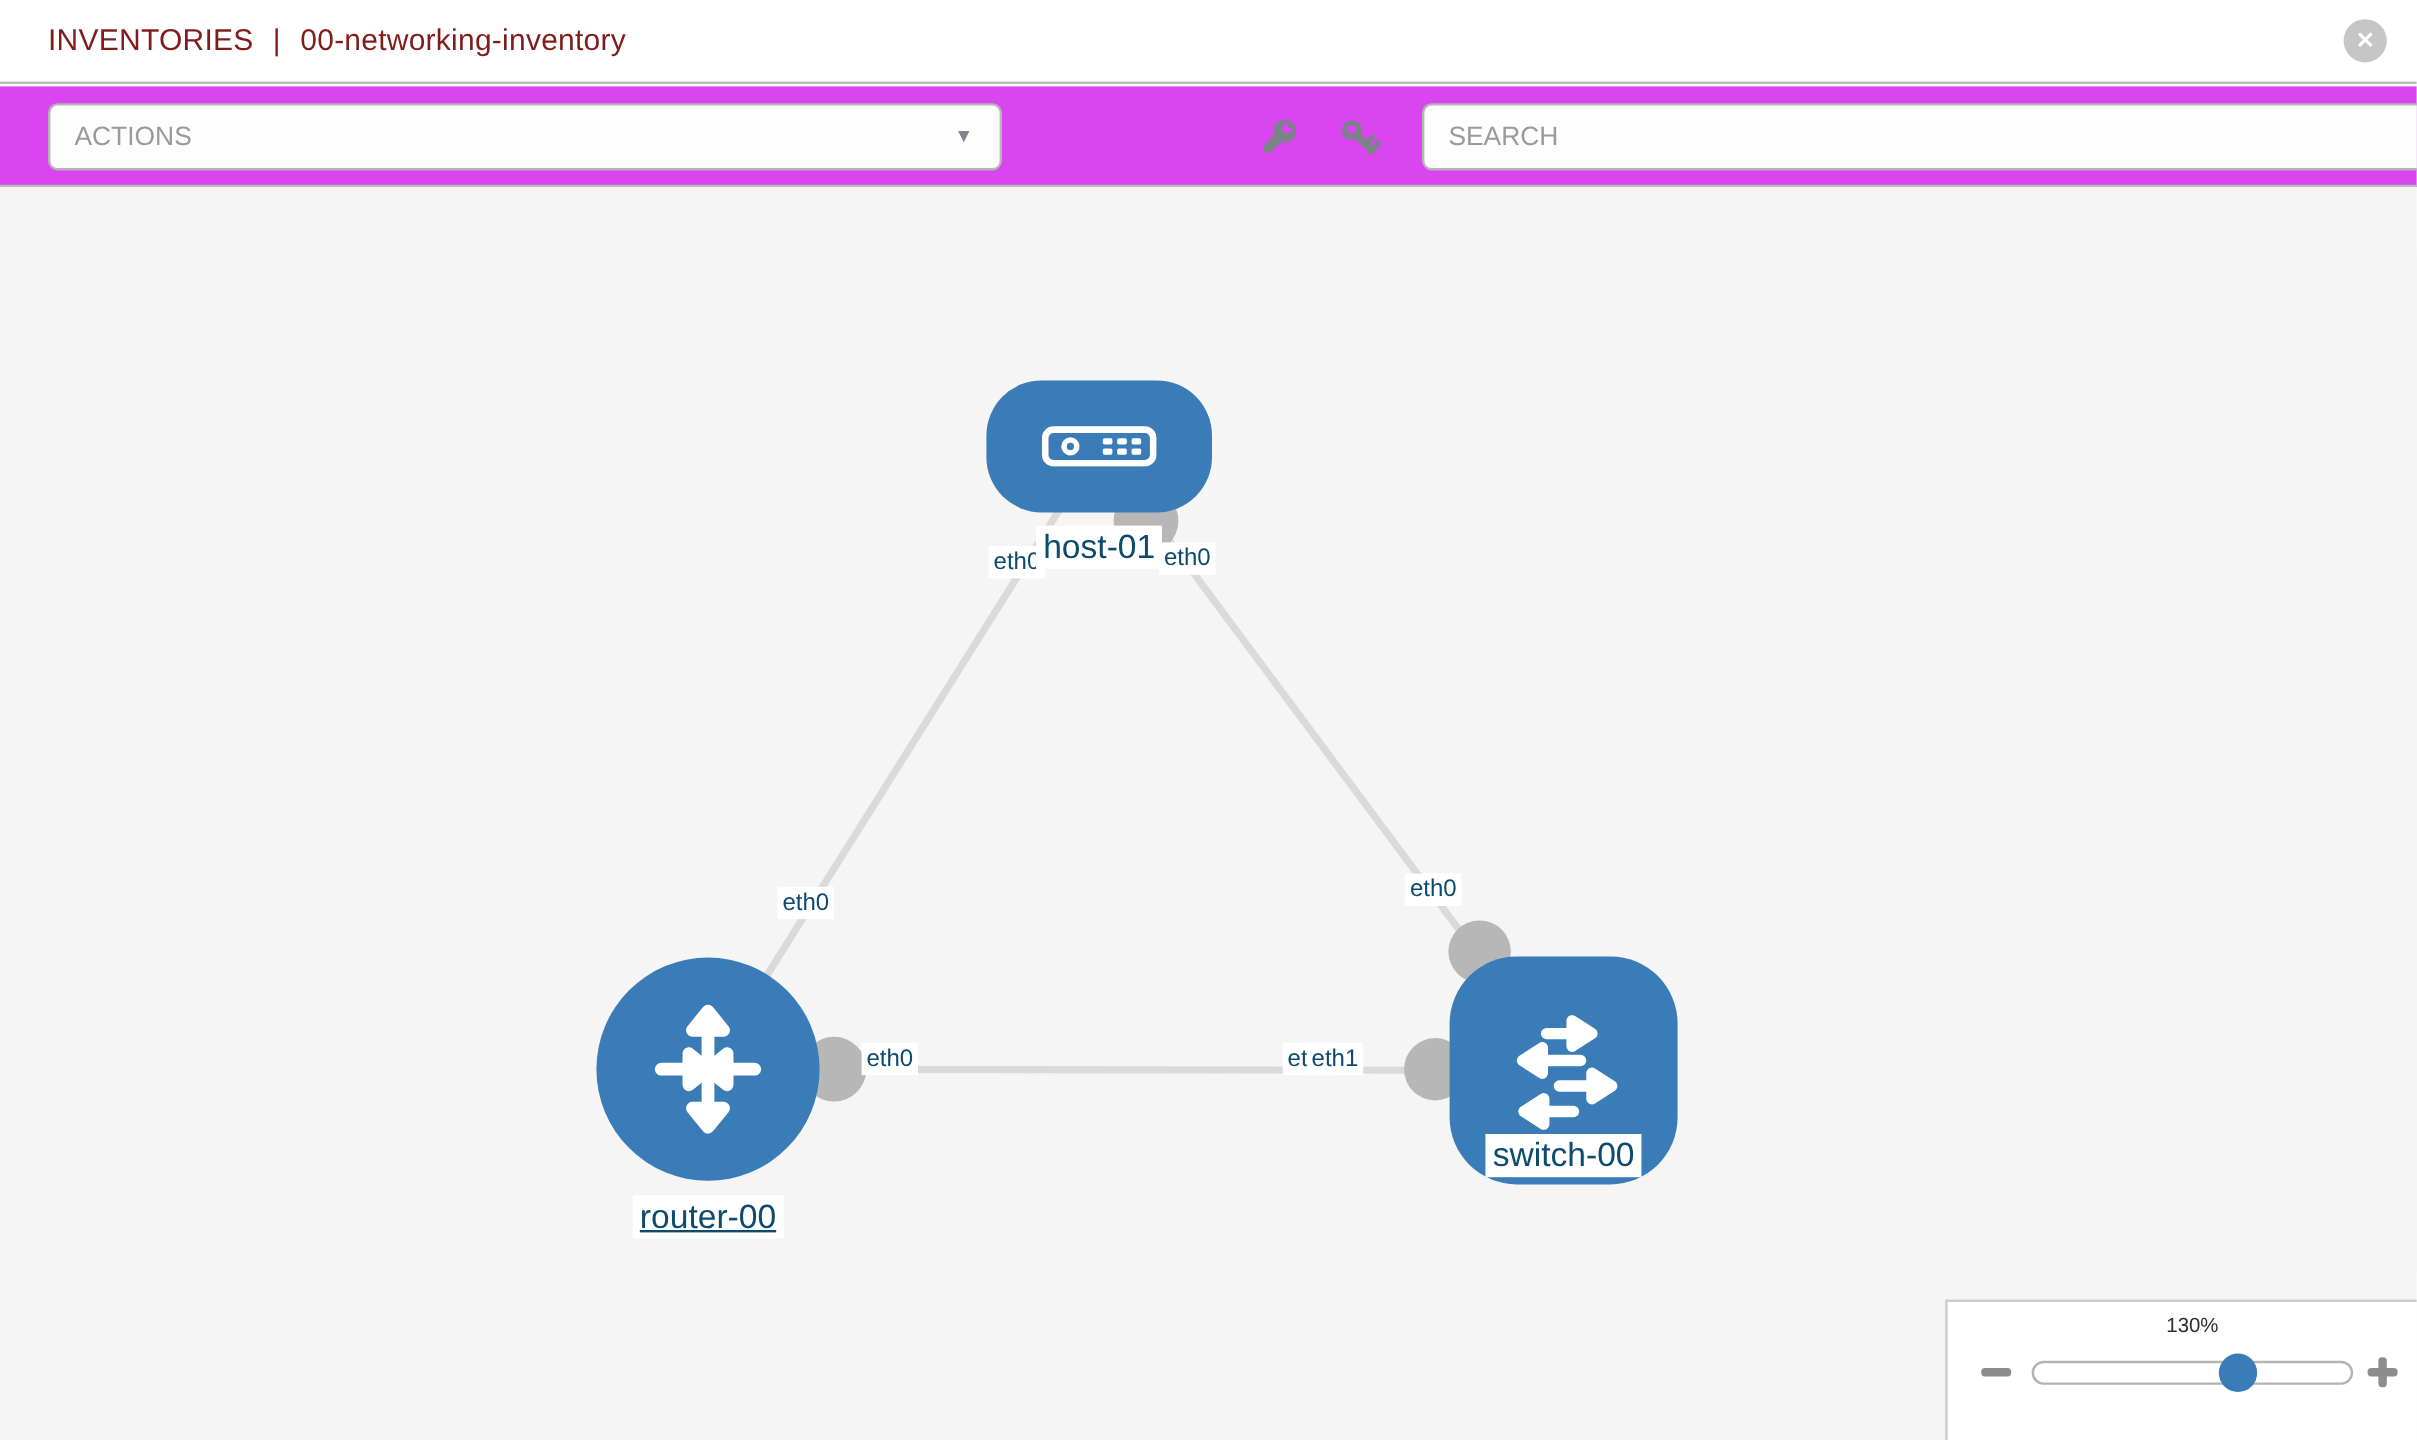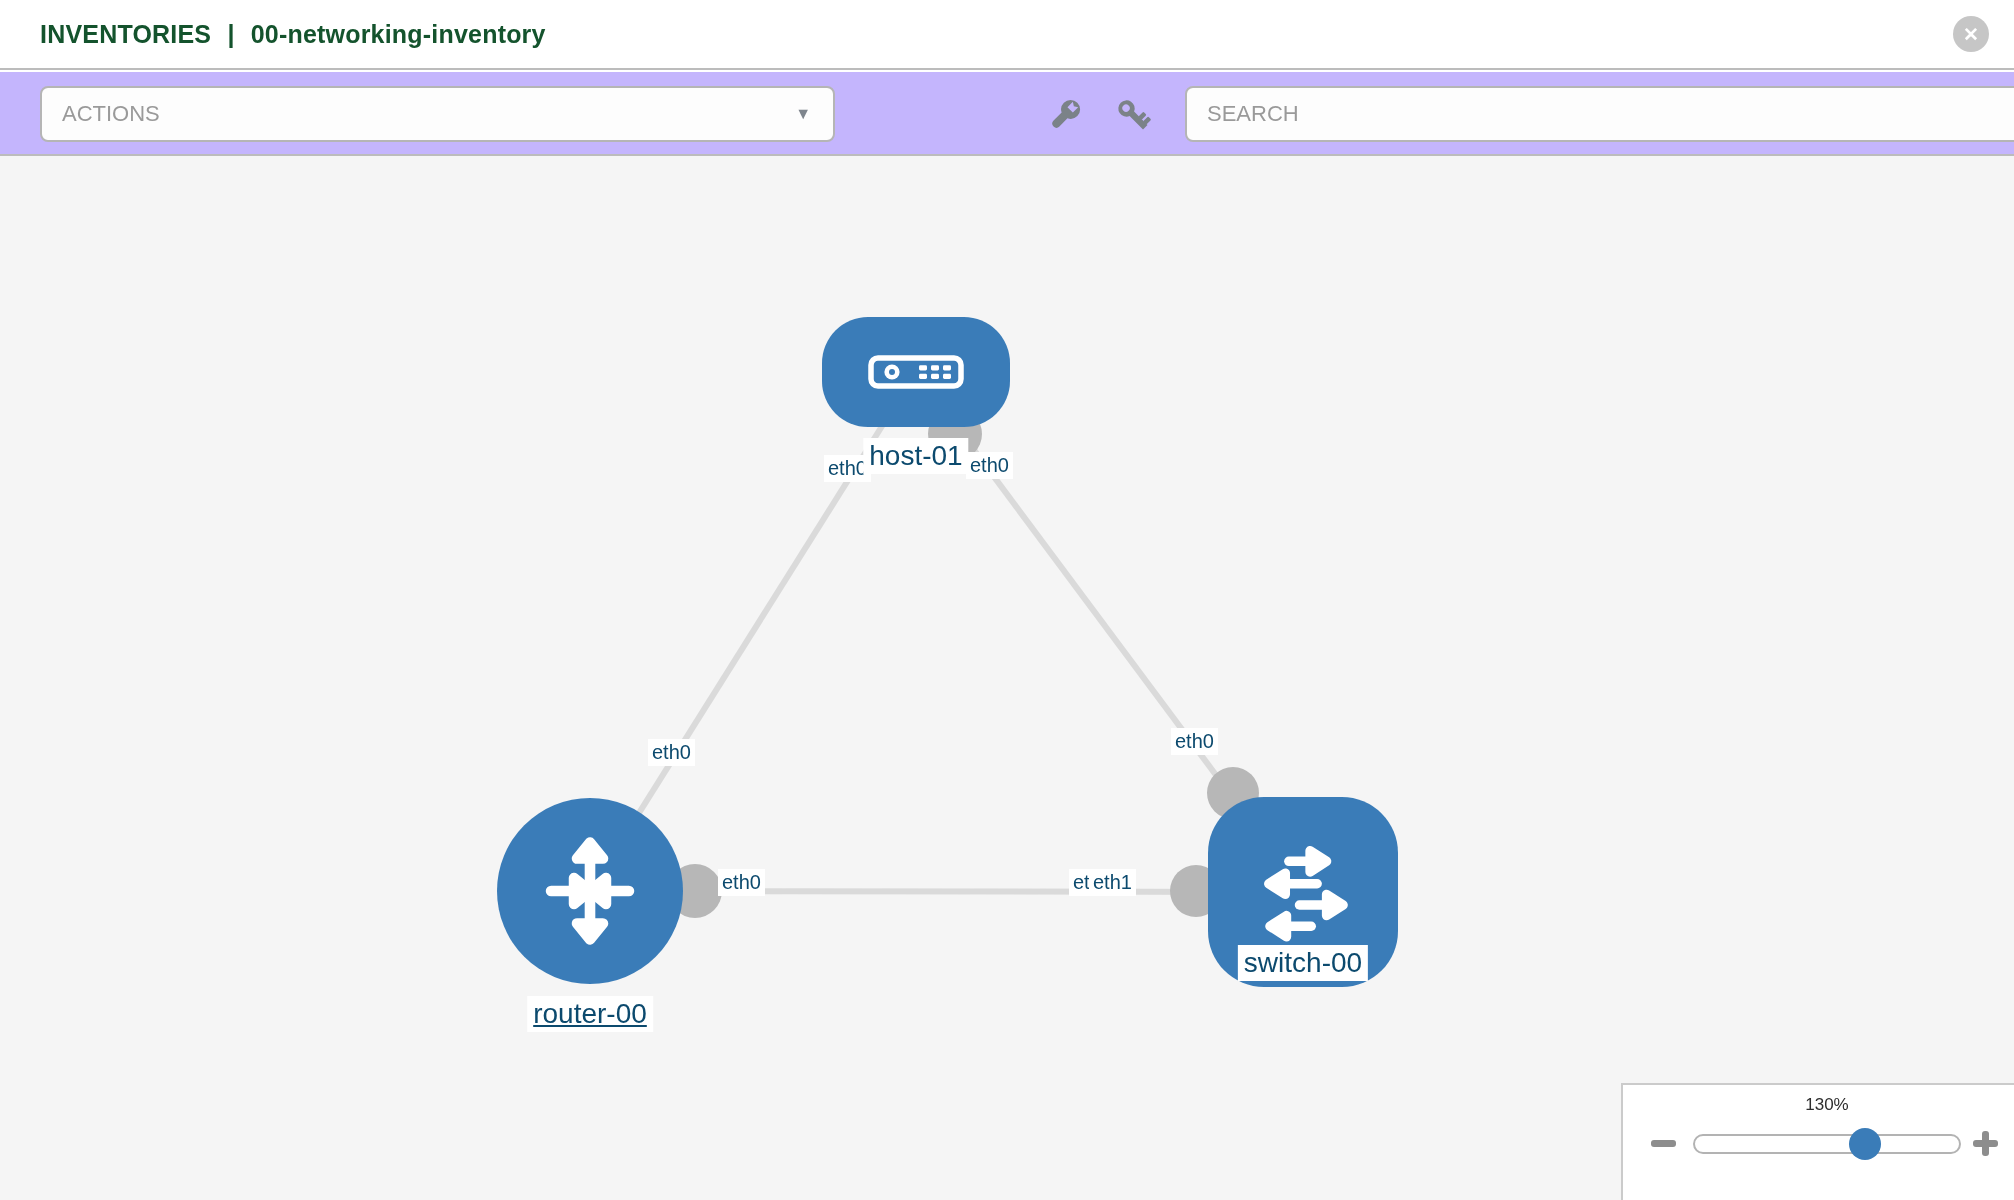--- a/index.html
+++ b/index.html
@@ -6,34 +6,34 @@
   html, body { width: 2014px; height: 1200px; }
   body { font-family: "Liberation Sans", sans-serif; background: #fff; }
   .app { position: relative; width: 2014px; height: 1200px; overflow: hidden; background: #fff; }
 
   
   .hdr {
     position: absolute; left: 0; top: 0; width: 2014px; height: 70px;
     background: #fff; border-bottom: 2px solid #bcbcbc;
     display: flex; align-items: center; padding-left: 40px;
   }
-  .hdr-title { font-size: 25px; font-weight: 700; color: #14532d; letter-spacing: 0.2px; }
+  .hdr-title { font-size: 25px; font-weight: 400; color: #7f1d1d; letter-spacing: 0.2px; }
   .hdr-title span { margin-right: 9px; }
   .hdr-title span:last-child { margin-right: 0; }
   .close-btn {
     position: absolute; right: 25px; top: 16px; width: 36px; height: 36px;
     border-radius: 50%; background: #c6c6c6; color: #fff;
     display: flex; align-items: center; justify-content: center;
     font-size: 19px; font-weight: 700; cursor: pointer; user-select: none;
   }
 
   
   .tbar {
     position: absolute; left: 0; top: 72px; width: 2014px; height: 84px;
-    background: #c4b5fd; border-bottom: 2px solid #bcbcbc;
+    background: #d946ef; border-bottom: 2px solid #bcbcbc;
   }
   .ctrl-box {
     position: absolute; top: 14px; height: 56px; background: #fdfdfd;
     border: 2px solid #b5b5b5; border-radius: 8px;
     display: flex; align-items: center; padding: 0 20px;
     color: #9a9a9a; font-size: 22px; cursor: pointer;
   }
   .ctrl-box .caret {
     position: absolute; right: 22px; top: 50%; transform: translateY(-50%);
     color: #7e858d; font-size: 16px;

